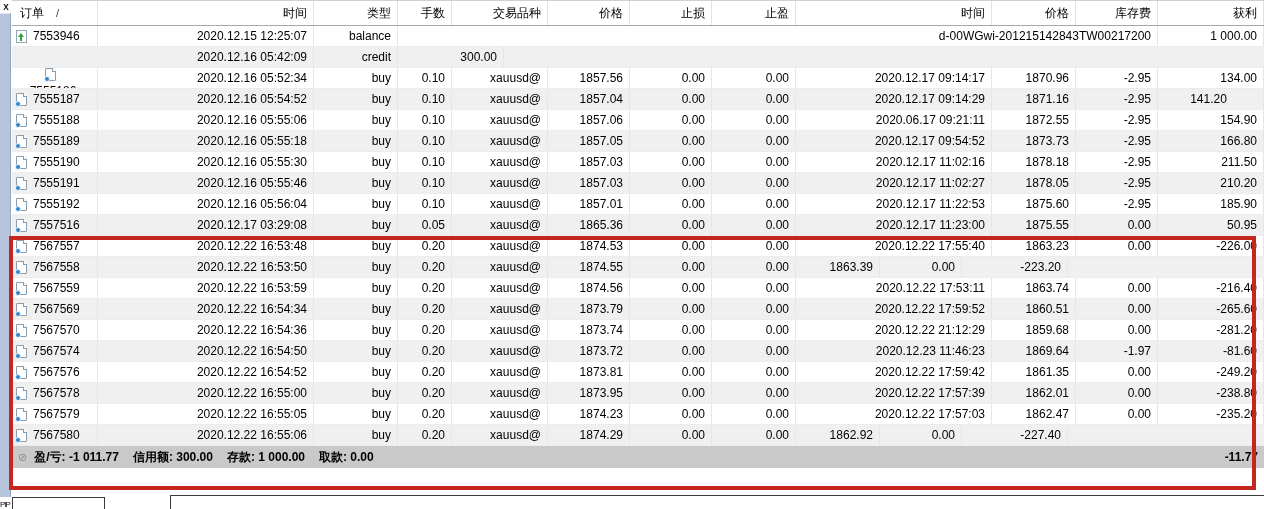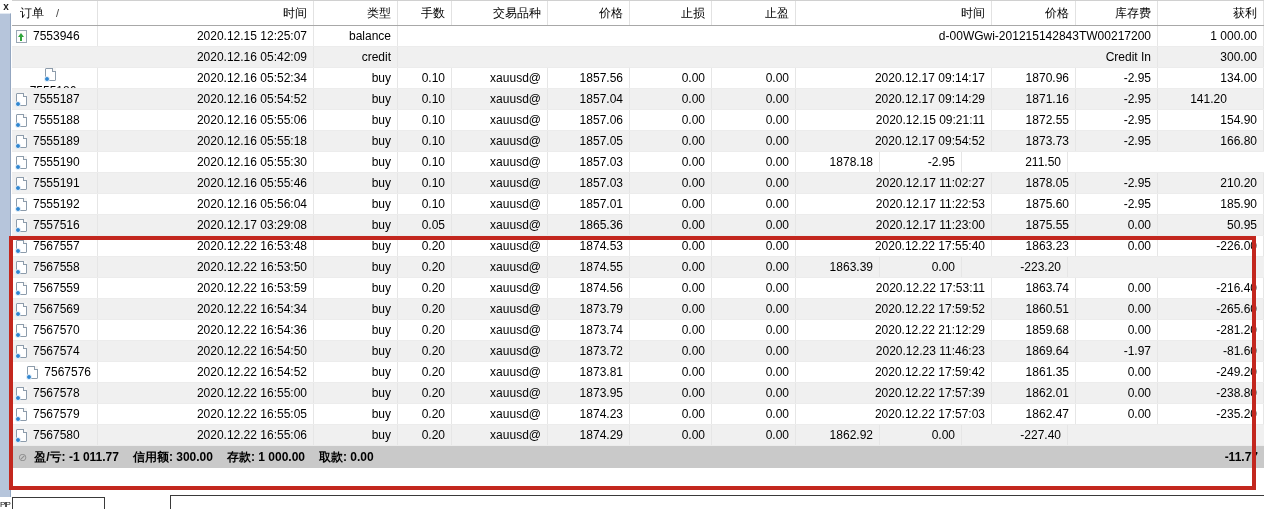--- a/index.html
+++ b/index.html
@@ -79,21 +79,20 @@
           <div class="cell note" style="width: 760px;">d-00WGwi-201215142843TW00217200</div>
           <div class="cell profit" style="width: 106px;">1 000.00</div>
         </div>
         <div class="row">
           <div class="cell order" style="width: 86px; margin-top: 32px;">
             <span class="icon deposit"></span>
             <span>7555170</span>
           </div>
           <div class="cell open_time" style="width: 216px;">2020.12.16 05:42:09</div>
           <div class="cell type" style="width: 84px;">credit</div>
-          <div class="cell note" style="width: 760px;">Credit In</div>
           <div class="cell profit" style="width: 106px;">300.00</div>
         </div>
         <div class="row">
           <div class="cell order" style="width: 86px; flex-direction: column;">
             <span class="icon order"></span>
             <span>7555186</span>
           </div>
           <div class="cell open_time" style="width: 216px;">2020.12.16 05:52:34</div>
           <div class="cell type" style="width: 84px;">buy</div>
           <div class="cell lots" style="width: 54px;">0.10</div>
@@ -128,21 +127,21 @@
             <span class="icon order"></span>
             <span>7555188</span>
           </div>
           <div class="cell open_time" style="width: 216px;">2020.12.16 05:55:06</div>
           <div class="cell type" style="width: 84px;">buy</div>
           <div class="cell lots" style="width: 54px;">0.10</div>
           <div class="cell symbol" style="width: 96px;">xauusd@</div>
           <div class="cell price" style="width: 82px;">1857.06</div>
           <div class="cell sl" style="width: 82px;">0.00</div>
           <div class="cell tp" style="width: 84px;">0.00</div>
-          <div class="cell close_time" style="width: 196px;">2020.12.15 09:21:11</div>
+          <div class="cell close_time" style="width: 196px;">2020.06.17 09:21:11</div>
           <div class="cell close_price" style="width: 84px;">1872.55</div>
           <div class="cell swap" style="width: 82px;">-2.95</div>
           <div class="cell profit" style="width: 106px;">154.90</div>
         </div>
         <div class="row">
           <div class="cell order" style="width: 86px;">
             <span class="icon order"></span>
             <span>7555189</span>
           </div>
           <div class="cell open_time" style="width: 216px;">2020.12.16 05:55:18</div>
@@ -162,20 +161,21 @@
             <span class="icon order"></span>
             <span>7555190</span>
           </div>
           <div class="cell open_time" style="width: 216px;">2020.12.16 05:55:30</div>
           <div class="cell type" style="width: 84px;">buy</div>
           <div class="cell lots" style="width: 54px;">0.10</div>
           <div class="cell symbol" style="width: 96px;">xauusd@</div>
           <div class="cell price" style="width: 82px;">1857.03</div>
           <div class="cell sl" style="width: 82px;">0.00</div>
           <div class="cell tp" style="width: 84px;">0.00</div>
+          <div class="cell close_time" style="width: 196px;">2020.12.17 11:02:16</div>
           <div class="cell close_price" style="width: 84px;">1878.18</div>
           <div class="cell swap" style="width: 82px;">-2.95</div>
           <div class="cell profit" style="width: 106px;">211.50</div>
         </div>
         <div class="row">
           <div class="cell order" style="width: 86px;">
             <span class="icon order"></span>
             <span>7555191</span>
           </div>
           <div class="cell open_time" style="width: 216px;">2020.12.16 05:55:46</div>
@@ -319,21 +319,21 @@
           <div class="cell symbol" style="width: 96px;">xauusd@</div>
           <div class="cell price" style="width: 82px; text-align: right;">1873.72</div>
           <div class="cell sl" style="width: 82px;">0.00</div>
           <div class="cell tp" style="width: 84px;">0.00</div>
           <div class="cell close_time" style="width: 196px;">2020.12.23 11:46:23</div>
           <div class="cell close_price" style="width: 84px;">1869.64</div>
           <div class="cell swap" style="width: 82px;">-1.97</div>
           <div class="cell profit" style="width: 106px;">-81.60</div>
         </div>
         <div class="row">
-          <div class="cell order" style="width: 86px; justify-content: flex-end;">
+          <div class="cell order" style="width: 86px;">
             <span class="icon order"></span>
             <span>7567576</span>
           </div>
           <div class="cell open_time" style="width: 216px;">2020.12.22 16:54:52</div>
           <div class="cell type" style="width: 84px;">buy</div>
           <div class="cell lots" style="width: 54px;">0.20</div>
           <div class="cell symbol" style="width: 96px;">xauusd@</div>
           <div class="cell price" style="width: 82px;">1873.81</div>
           <div class="cell sl" style="width: 82px;">0.00</div>
           <div class="cell tp" style="width: 84px;">0.00</div>

